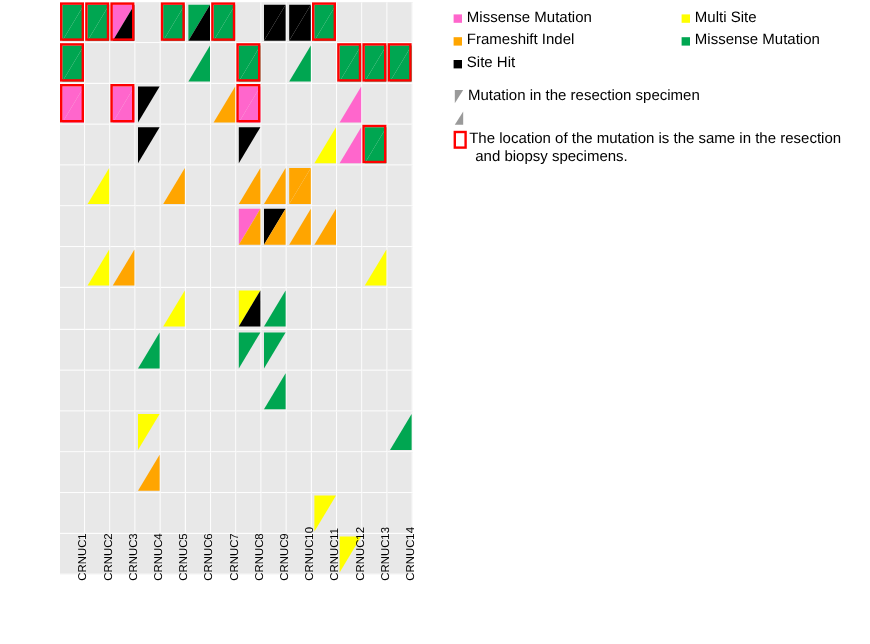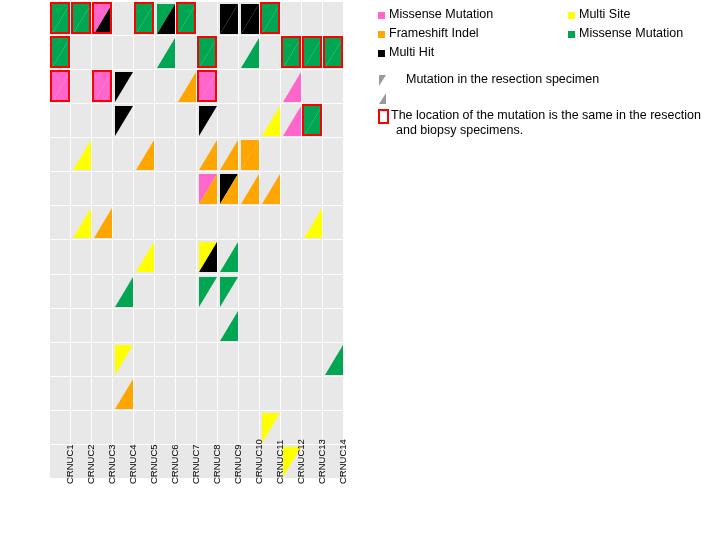--- a/index.html
+++ b/index.html
@@ -349,20 +349,20 @@
 <div id="legend">
     <div class="lg-sw" style="left: 0px; top: 4px; background: rgb(255, 102, 204);"></div>
     <div class="lg-tx" style="left: 11px; top: 0px;">Missense Mutation</div>
     <div class="lg-sw" style="left: 190px; top: 4px; background: rgb(255, 255, 0);"></div>
     <div class="lg-tx" style="left: 201px; top: 0px;">Multi Site</div>
     <div class="lg-sw" style="left: 0px; top: 23px; background: rgb(255, 165, 0);"></div>
     <div class="lg-tx" style="left: 11px; top: 19px;">Frameshift Indel</div>
     <div class="lg-sw" style="left: 190px; top: 23px; background: rgb(0, 166, 81);"></div>
     <div class="lg-tx" style="left: 201px; top: 19px;">Missense Mutation</div>
     <div class="lg-sw" style="left: 0px; top: 42px; background: rgb(0, 0, 0);"></div>
-    <div class="lg-tx" style="left: 11px; top: 38px;">Multi Hit</div>
+    <div class="lg-tx" style="left: 11px; top: 38px;">Site Hit</div>
     <div class="lg-tri" style="left: 1px; top: 67px; border-top: 11px solid rgb(154, 154, 154); border-right: 7px solid transparent;"></div>
-    <div class="lg-tx" style="left: 28px; top: 65px;">Mutation in the resection specimen</div>
+    <div class="lg-tx" style="left: 12px; top: 65px;">Mutation in the resection specimen</div>
     <div class="lg-tri" style="left: 1px; top: 85px; border-bottom: 11px solid rgb(154, 154, 154); border-left: 7px solid transparent;"></div>
     <div class="lg-box" style="left: 0px; top: 101px;"></div>
     <div class="lg-note" style="left: 18px; top: 115px;">and biopsy specimens.</div>
     <div class="lg-note" style="left: 13px; top: 100px;">The location of the mutation is the same in the resection</div>
   </div>
 
 </body></html>

